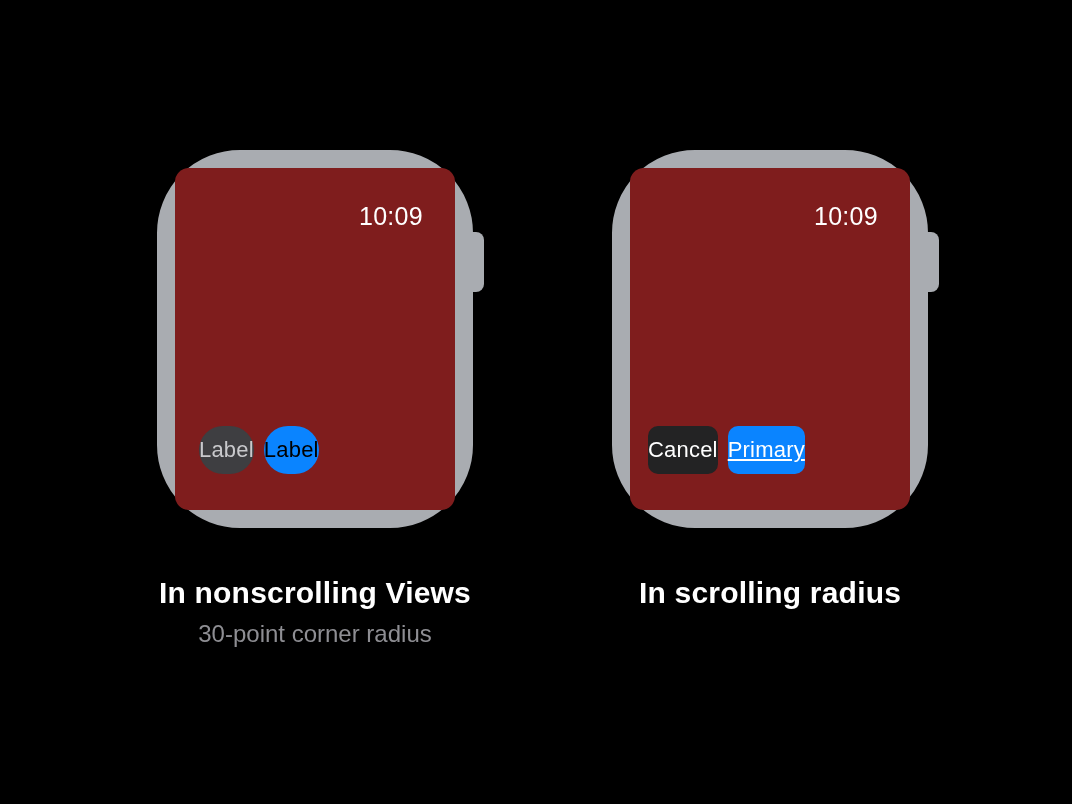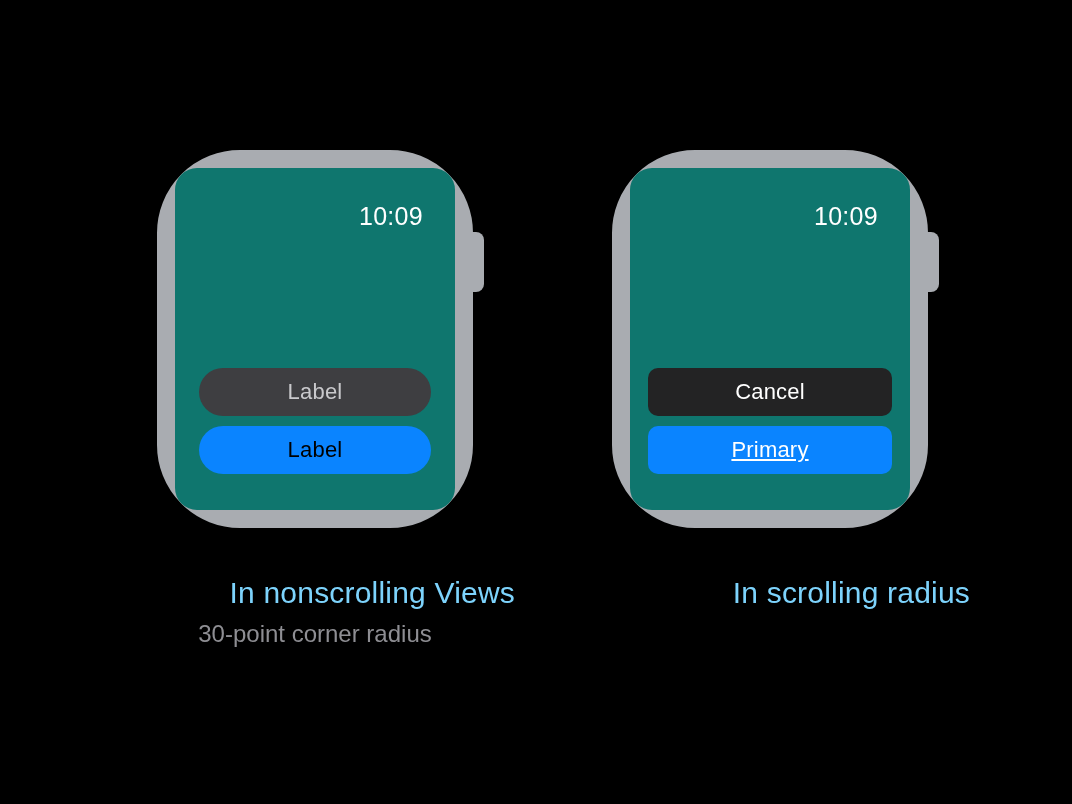--- a/index.html
+++ b/index.html
@@ -55,43 +55,44 @@
     background: #a9acb1;
     border-radius: 8px;
   }
 
   .screen {
     position: absolute;
     left: 18px;
     top: 18px;
     right: 18px;
     bottom: 18px;
-    border-radius: 22px;
-    background: #0f766e;
+    border-radius: 14px;
+    background: #7f1d1d;
     overflow: hidden;
   }
 
   .time {
     position: absolute;
     top: 34px;
     right: 32px;
     color: #fff;
     font-size: 25px;
     font-weight: 500;
     letter-spacing: 0.3px;
   }
 
   .button-stack {
     position: absolute;
     left: 24px;
     right: 24px;
     bottom: 36px;
     display: flex;
-    flex-direction: column;
+    flex-direction: row;
     gap: 10px;
+    align-items: center;
   }
   .button-stack.squared {
     left: 18px;
     right: 18px;
     bottom: 36px;
   }
 
   .wbtn {
     height: 48px;
     display: flex;
@@ -110,25 +111,24 @@
 
   .wbtn.gray2 { background: #232324; color: #ffffff; }
   .wbtn.blue2 { background: #0a84ff; color: #ffffff; text-decoration: underline; }
 
   .caption {
     width: 100%;
     text-align: center;
     margin-top: 48px;
   }
   .caption .title {
-    color: #7dd3fc;
+    color: #ffffff;
     font-size: 30px;
-    font-weight: 400;
+    font-weight: 700;
     letter-spacing: 0.2px;
-    text-align: right;
   }
   .caption .sub {
     margin-top: 10px;
     color: #8e8e93;
     font-size: 24px;
     font-weight: 400;
   }
 </style>
 </head>
 <body>

